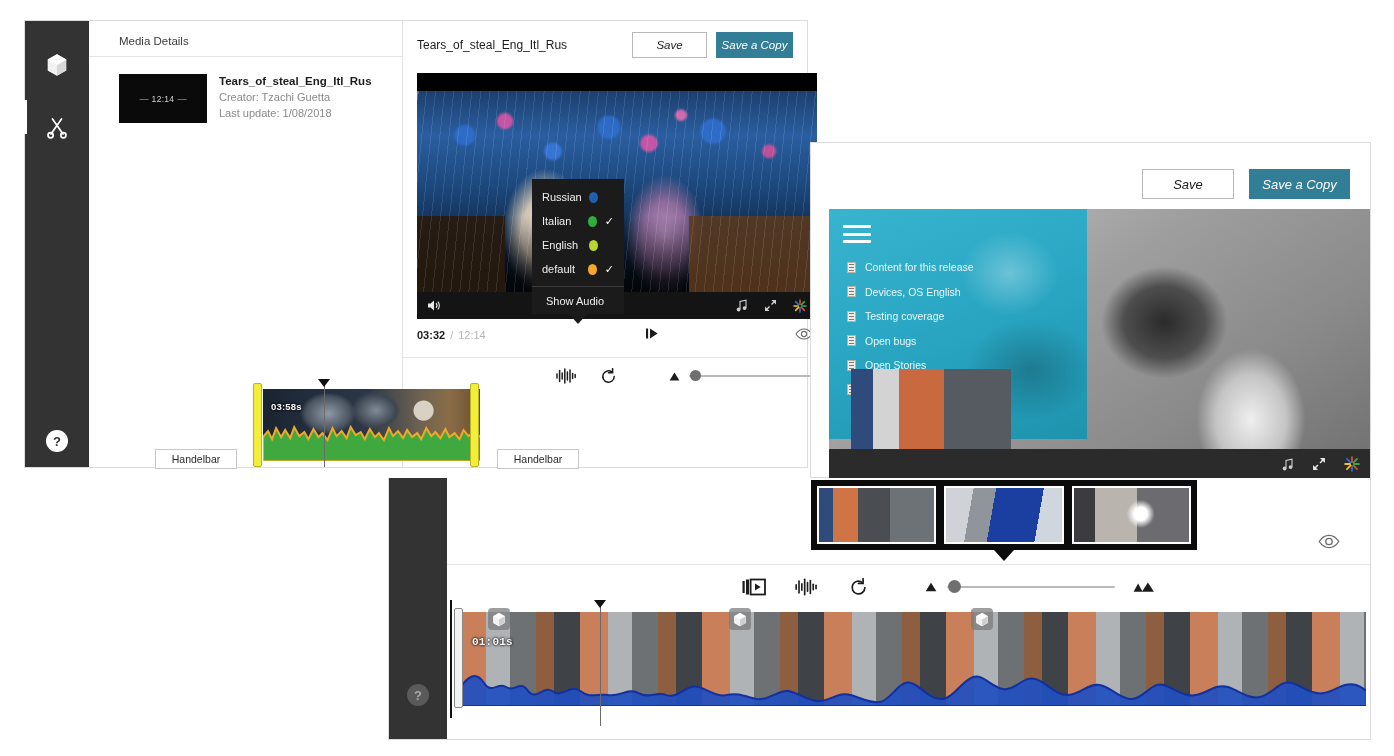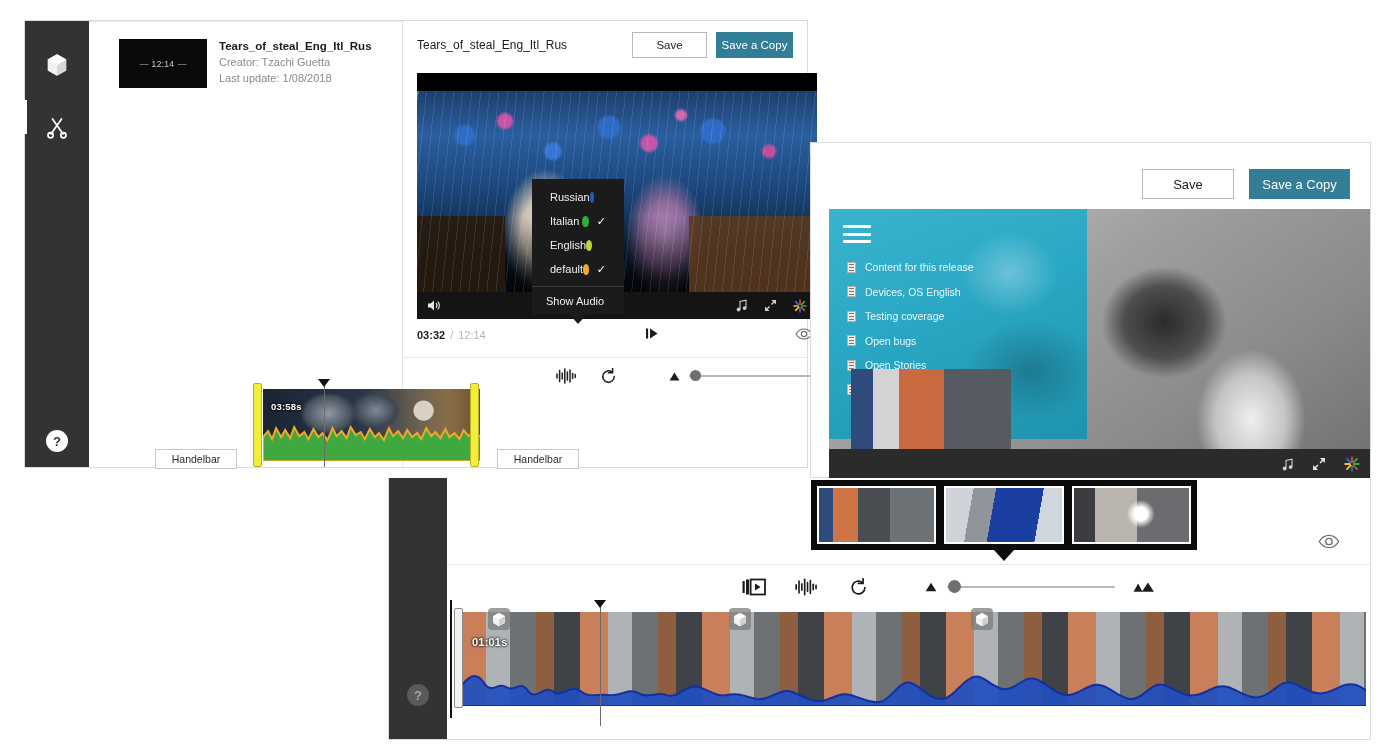--- a/index.html
+++ b/index.html
@@ -58,21 +58,21 @@
   .thumb-box .dur::before { left:-12px; } .thumb-box .dur::after { right:-12px; }
   .media-meta { padding-top: 1px; }
   .media-name { font-size: 11.5px; font-weight: bold; color: #1c1c1c; }
   .media-line { font-size: 11px; color: #8a8a8a; margin-top: 4px; }
 
   
   .ed-head { position: relative; height: 52px; }
   .ed-title { position: absolute; left: 0; top: 16px; font-size: 12px; color: #1c1c1c; }
   .btn {
     font-family: "Liberation Sans", sans-serif; cursor: pointer;
-    display: inline-flex; align-items: center; justify-content: center;
+    display: inline-flex; align-items: center; justify-content: center; font-style: italic;
   }
   .btn-outline { background:#fff; border: 1px solid #b9b9b9; color: #1c1c1c; }
   .btn-primary { background: #317e96; border: 1px solid #317e96; color: #ffffff; }
 
   
   .stage { position: relative; background: #000; overflow: hidden; }
   .scene1 { position:absolute; left:0; right:0; top:18px; bottom:27px; overflow:hidden;
     background:
       radial-gradient(ellipse 60px 90px at 32% 70%, #e9e2d8 0%, #cfc4b4 38%, rgba(0,0,0,0) 70%),
       radial-gradient(ellipse 55px 85px at 62% 72%, #b78fc0 0%, #8d6a9b 40%, rgba(0,0,0,0) 72%),
@@ -204,21 +204,21 @@
   .tc-b { background: linear-gradient(100deg,#cfd2d6 0 22%, #8f959b 22% 40%, #1b3fa0 40% 78%, #cfd6de 78% 100%); }
   .tc-c { background: radial-gradient(circle 22px at 58% 48%, #ffffff 0 30%, rgba(0,0,0,0) 64%), linear-gradient(90deg,#3c3c40 0 18%, #b9b4ad 18% 55%, #6b6b70 55% 100%); }
   .caret-down { position:absolute; width:0;height:0;
     border-left:10px solid transparent; border-right:10px solid transparent; border-top:11px solid #0b0b0b; }
 
   .tip-caret { position:absolute; width:0;height:0;
     border-left:9px solid transparent; border-right:9px solid transparent; border-top:10px solid #1b1b1b; }
 
   
   .dropdown { position:absolute; background:#1b1b1b; padding: 6px 0; }
-  .dd-item { display:flex; align-items:center; height: 24px; padding: 0 18px; gap:0; cursor:pointer; }
+  .dd-item { display:flex; align-items:center; height: 24px; padding: 0 10px; gap:0; cursor:pointer; }
   .dd-item .lab { font-size: 11px; color:#efefef; width: 56px; }
   .dd-dot { width: 11px; height: 11px; border-radius:50%; }
   .dd-check { margin-left: 8px; color:#fff; font-size: 11px; width:10px; }
   .dd-sep { height:1px; background:#3b3b3b; margin: 5px 0; }
   .dd-foot { font-size: 11px; color:#efefef; padding: 3px 14px 1px; }
 </style>
 </head>
 <body>
 
 <div id="root">
@@ -244,20 +244,21 @@
             <circle cx="18.4" cy="20.2" r="2.6"></circle>
           </g>
         </svg>
       </div>
       <div class="rail-btn" style="top:388px;">
         <div class="help-btn">?</div>
       </div>
     </div>
 
     <div class="media-panel">
+      <div class="media-sub">Media Details</div>
       <div class="media-divider"></div>
       <div class="media-item">
         <div class="thumb-box">
           <div class="dur">12:14</div>
         </div>
         <div class="media-meta">
           <div class="media-name">Tears_of_steal_Eng_Itl_Rus</div>
           <div class="media-line">Creator: Tzachi Guetta</div>
           <div class="media-line">Last update: 1/08/2018</div>
         </div>
@@ -572,21 +573,21 @@
           <div class="clip2-img"></div>
           <svg class="clip2-wave" viewBox="0 0 908 45" preserveAspectRatio="none">
             <path d="M0,30 C10,14 18,10 26,22 C34,34 40,20 48,26 C56,32 62,18 70,30 C78,40 86,24 94,30 C104,38 112,22 122,30 C132,38 140,32 150,34 C162,36 170,26 180,32 C190,38 198,30 208,34 C220,38 228,22 240,26 C250,29 258,36 268,34 C280,31 288,36 298,38 C310,40 320,28 330,30 C342,33 350,40 360,40 C372,40 380,30 392,34 C402,37 410,42 420,41 C432,40 440,18 452,22 C462,25 470,38 482,38 C494,38 502,20 514,16 C524,13 532,26 544,28 C556,30 564,14 576,18 C588,22 596,34 608,34 C620,34 628,22 640,24 C652,26 660,38 672,38 C684,38 692,20 704,24 C716,28 724,36 736,34 C748,32 756,22 768,26 C780,30 788,38 800,36 C812,34 820,18 832,22 C844,26 852,34 864,32 C876,30 884,20 896,24 C902,26 906,30 908,31 L908,45 L0,45 Z" fill="#1f4fc0" fill-opacity=".92" stroke="#1230a0" stroke-width="2"></path>
           </svg>
         </div>
         <div class="tl-handle" style="left:4px; top:8px; width:9px; height:100px; background:#f2f2f2; border-color:#8a8a8a;"></div>
         <div style="position:absolute; left:0; top:0; width:2px; height:118px; background:#111;"></div>
         <div class="tl-playhead" style="left:150px; top:0; height:126px;">
           <div class="cap"></div>
         </div>
-        <div class="tl-badge" style="left:22px; top:36px; font-size:11px;">01:01s</div>
+        <div class="tl-badge" style="left:22px; top:36px; font-size:11px;font-family:Liberation Mono, monospace;">01:01s</div>
 
         <div class="cube-marker" style="left:38px; top:8px;">
           <svg width="14" height="15" viewBox="0 0 22 24">
             <path d="M11 1.2 20.3 6.4v11.2L11 22.8 1.7 17.6V6.4z" fill="#ffffff"></path>
             <path d="M11 11.9 20 6.9v10.5L11 22.4z" fill="#d0d0d0"></path>
             <path d="M11 11.9 2 6.9v10.5L11 22.4z" fill="#f2f2f2"></path>
           </svg>
         </div>
         <div class="cube-marker" style="left:279px; top:8px;">
           <svg width="14" height="15" viewBox="0 0 22 24">

